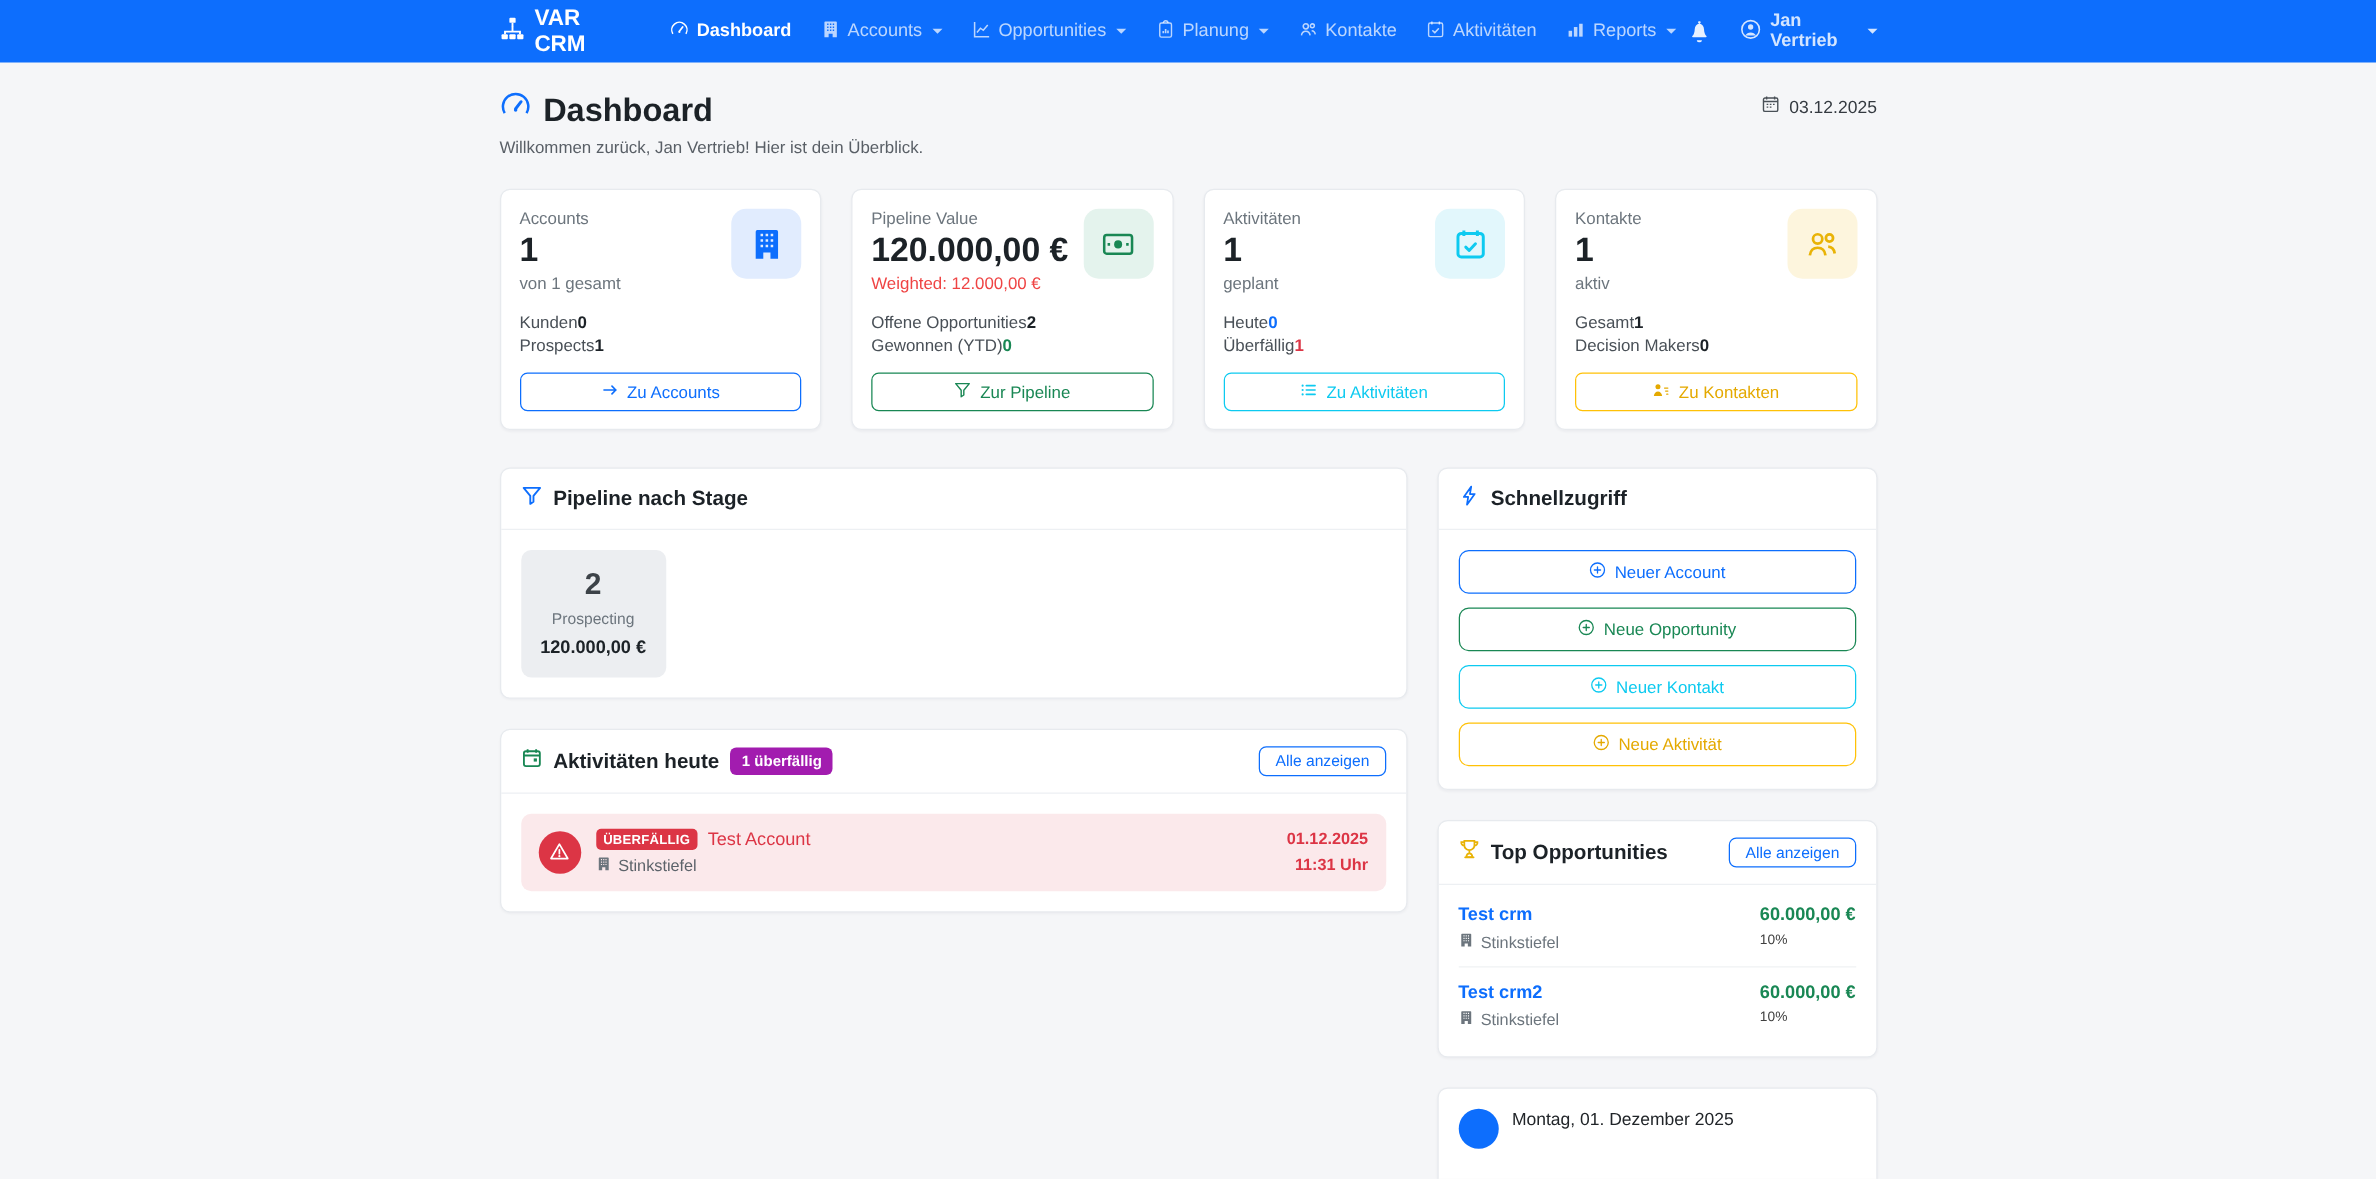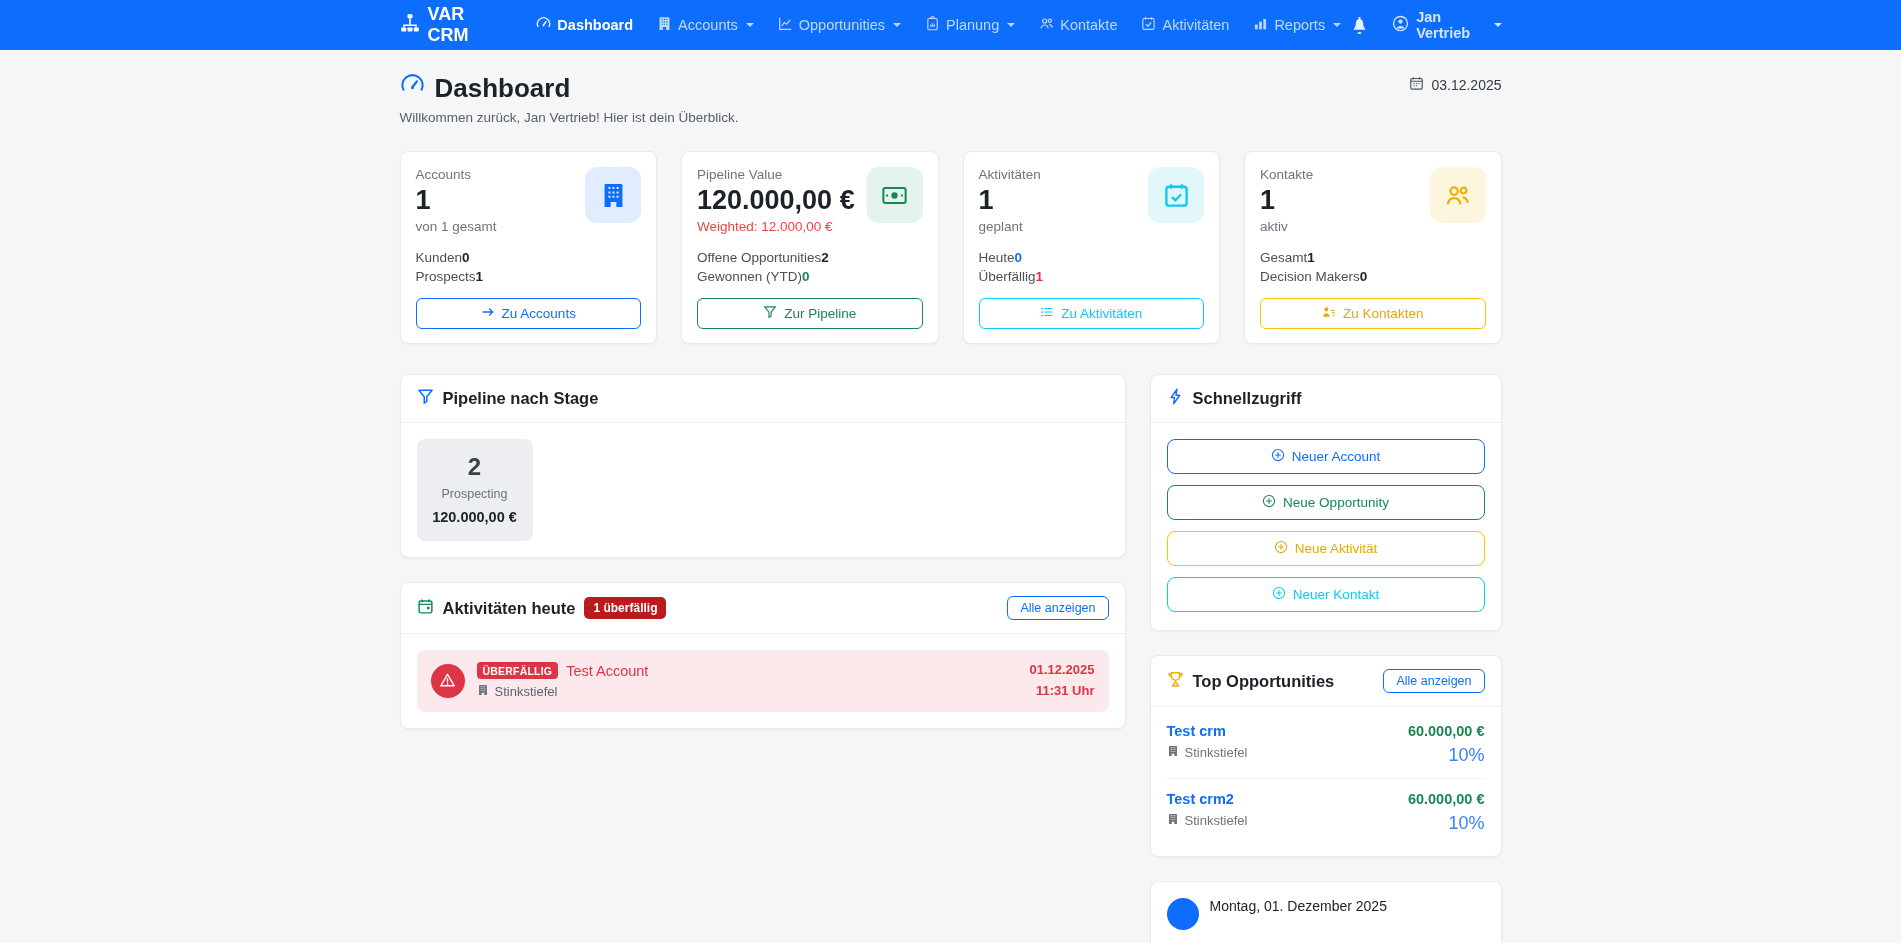--- a/index.html
+++ b/index.html
@@ -79,21 +79,21 @@
   
   .pipeline-body { min-height:128px; }
   .stage-tile { width:116px; background:#eceef1; border-radius:8px; padding:14px 10px 16px; text-align:center; }
   .stage-count { font-size:24px; font-weight:600; color:#3c4248; }
   .stage-name { font-size:12.5px; color:#6c757d; margin:6px 0 8px; }
   .stage-amount { font-size:14.5px; font-weight:700; color:#1c2227; }
 
   
   .head-flex { justify-content:space-between; }
   .head-left { display:flex; align-items:center; gap:9px; }
-  .badge-pill { background:#b91c1c; color:#fff; font-size:12px; font-weight:700; border-radius:5px; padding:4px 9px; }
+  .badge-pill { background:#a21caf; color:#fff; font-size:12px; font-weight:700; border-radius:5px; padding:4px 9px; }
   .btn-small { width:auto; padding:4px 12px; font-size:12.5px; border-radius:6px; }
   .overdue-item { background:#fbe9eb; border-radius:8px; padding:10px 14px; display:flex; align-items:center; gap:12px; }
   .ov-icon { width:34px; height:34px; border-radius:50%; background:#dc3545; color:#fff; display:flex; align-items:center; justify-content:center; flex:0 0 auto; }
   .ov-icon svg { width:17px; height:17px; }
   .ov-main { flex:1; }
   .ov-line1 { display:flex; align-items:center; gap:8px; }
   .tag-overdue { background:#dc3545; color:#fff; font-size:10.5px; font-weight:700; border-radius:4px; padding:2.5px 6px; letter-spacing:.2px; }
   .ov-title { color:#dc3545; font-size:14.5px; font-weight:500; }
   .ov-company { display:flex; align-items:center; gap:6px; color:#5c636a; font-size:13px; margin-top:5px; }
   .ov-company svg { width:12px; height:12px; color:#6c757d; }
@@ -103,21 +103,21 @@
   .qa-btn { margin-bottom:11px; padding:8px; border-radius:8px; font-size:13.5px; }
   .qa-btn:last-child { margin-bottom:2px; }
 
   
   .opp-row { display:flex; justify-content:space-between; padding:12px 0; }
   .opp-row + .opp-row { border-top:1px solid #f0f2f4; }
   .opp-name { color:#0d6efd; font-size:14.5px; font-weight:600; cursor:pointer; }
   .opp-company { display:flex; align-items:center; gap:6px; color:#6c757d; font-size:13px; margin-top:6px; }
   .opp-company svg { width:12px; height:12px; }
   .opp-amount { color:#198754; font-size:14.5px; font-weight:700; text-align:right; }
-  .opp-prob { color:#3b82f6; font-size:18px; text-align:right; margin-top:6px; }
+  .opp-prob { color:#404040; font-size:11px; margin-top:6px; }
   .opps-body { padding:4px 16px 10px; }
 
   
   .recent-body { min-height:118px; }
   .recent-item { display:flex; gap:11px; }
   .phone-pill { width:32px; height:32px; border-radius:50%; background:#0d6efd; color:#fff; display:flex; align-items:center; justify-content:center; flex:0 0 auto; }
   .recent-date { font-size:14px; color:#212529; }
 
   .title-green { color:#198754; } .title-blue { color:#0d6efd; } .title-gold { color:#e9b306; } .title-dark { color:#495057; }
 </style>
@@ -462,33 +462,33 @@
                 </svg></span>
             <span>Neuer Account</span>
           </button>
           <button class="btn o-success qa-btn">
             <span><svg viewBox="0 0 16 16" fill="none" stroke="currentColor" stroke-width="1.2">
                   <circle cx="8" cy="8" r="6.4"></circle>
                   <path d="M8 5.2v5.6M5.2 8h5.6" stroke-linecap="round"></path>
                 </svg></span>
             <span>Neue Opportunity</span>
           </button>
+          <button class="btn o-info qa-btn">
+            <span><svg viewBox="0 0 16 16" fill="none" stroke="currentColor" stroke-width="1.2">
+                  <circle cx="8" cy="8" r="6.4"></circle>
+                  <path d="M8 5.2v5.6M5.2 8h5.6" stroke-linecap="round"></path>
+                </svg></span>
+            <span>Neuer Kontakt</span>
+          </button>
           <button class="btn o-warning qa-btn">
             <span><svg viewBox="0 0 16 16" fill="none" stroke="currentColor" stroke-width="1.2">
                   <circle cx="8" cy="8" r="6.4"></circle>
                   <path d="M8 5.2v5.6M5.2 8h5.6" stroke-linecap="round"></path>
                 </svg></span>
             <span>Neue Aktivität</span>
-          </button>
-          <button class="btn o-info qa-btn">
-            <span><svg viewBox="0 0 16 16" fill="none" stroke="currentColor" stroke-width="1.2">
-                  <circle cx="8" cy="8" r="6.4"></circle>
-                  <path d="M8 5.2v5.6M5.2 8h5.6" stroke-linecap="round"></path>
-                </svg></span>
-            <span>Neuer Kontakt</span>
           </button>
         </div>
       </div>
 
       <div class="card mb24">
         <div class="card-head head-flex">
           <div class="head-left">
             <span class="title-gold"><svg viewBox="0 0 16 16" fill="none" stroke="currentColor" stroke-width="1.3">
                   <path d="M4.2 1.6h7.6v3.2a3.8 3.8 0 0 1-7.6 0V1.6z"></path>
                   <path d="M4.2 2.6H1.9a2.3 2.3 0 0 0 2.4 2.6M11.8 2.6h2.3a2.3 2.3 0 0 1-2.4 2.6M8 8.6v2.4M5.6 13.8c.3-1.7 1.1-2.8 2.4-2.8s2.1 1.1 2.4 2.8z"></path>

